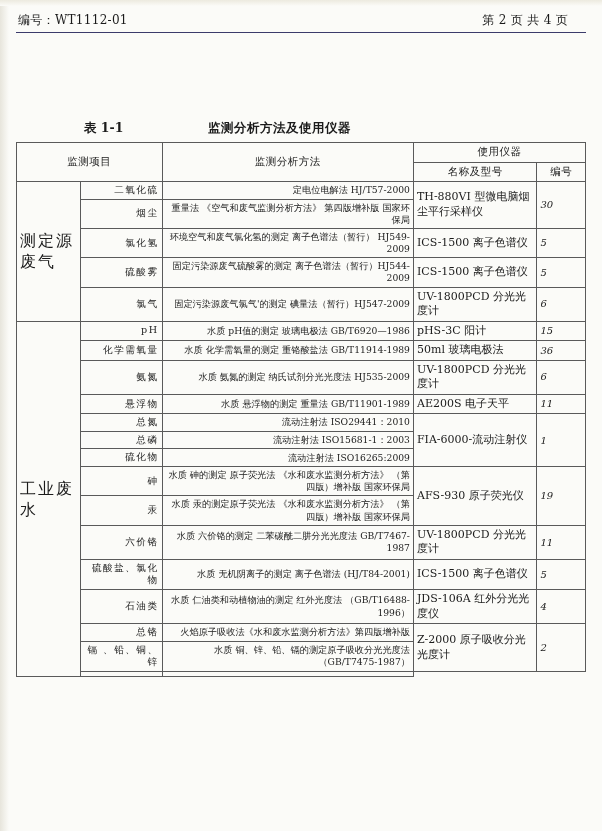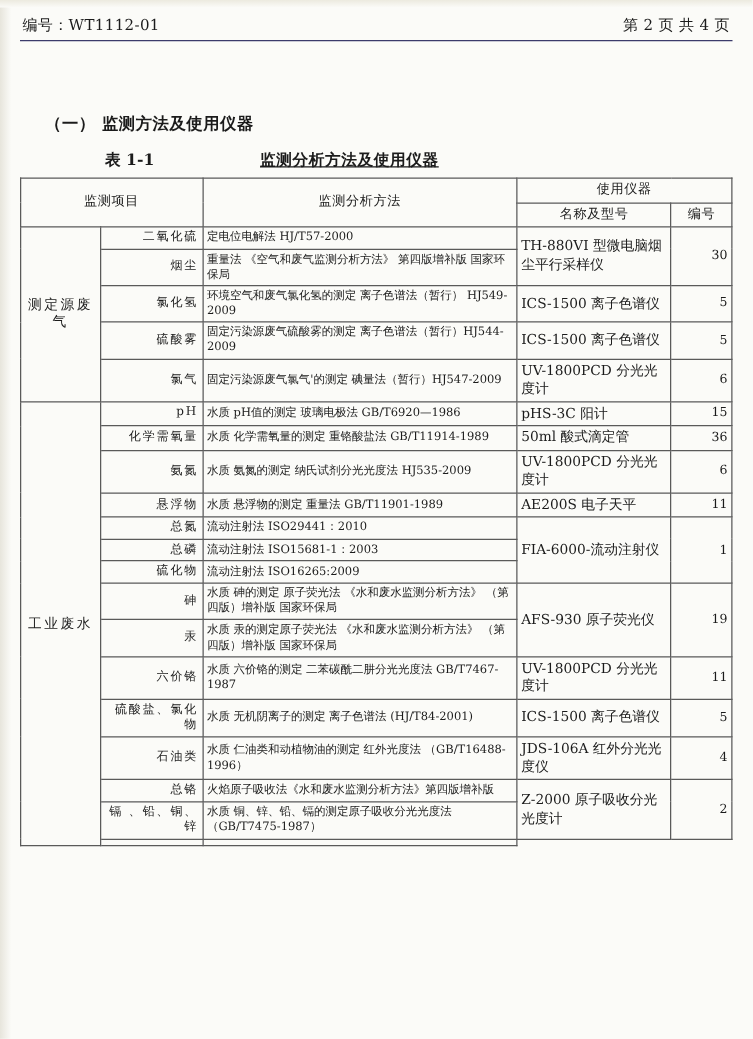--- a/index.html
+++ b/index.html
@@ -21,42 +21,42 @@
   .hdr{
     position:absolute;left:0;top:8px;width:602px;
     height:30px;
     font-size:12px;
   }
   .hdr .doc-no{
     position:absolute;left:18px;top:4px;
     letter-spacing:.3px;
   }
   .hdr .pg{
-    position:absolute;right:18px;top:4px;
+    position:absolute;right:34px;top:4px;
     letter-spacing:.3px;
   }
   .hdr .rule{
     position:absolute;left:16px;right:16px;top:24px;
     border-bottom:1px solid #3b3b6b;
   }
   
   .h1{
     position:absolute;left:18px;top:62px;
     font-size:15px;font-weight:bold;letter-spacing:1px;
   }
   .h2{
     position:absolute;left:36px;top:90px;
     font-size:13px;font-weight:bold;letter-spacing:.5px;
   }
   .tblcap{
     position:absolute;left:0;top:120px;width:602px;
     font-size:12.5px;font-weight:bold;
   }
   .tblcap .capno{position:absolute;left:84px;top:0;}
-  .tblcap .captxt{position:absolute;left:208px;top:0;letter-spacing:.5px;text-decoration:underline;}
+  .tblcap .captxt{position:absolute;left:208px;top:0;letter-spacing:.5px;}
 
   
   table.main{
     position:absolute;left:16px;top:142px;
     width:570px;
     border-collapse:collapse;
     font-size:9.3px;
     line-height:1.32;
     table-layout:fixed;
   }
@@ -70,32 +70,32 @@
   .c-sub{width:74px;}
   .c-method{width:228px;}
   .c-inst{width:112px;}
   .c-no{width:44px;}
   .hd{
     text-align:center;font-size:10.5px;font-weight:normal;
     letter-spacing:.5px;
   }
   .hd-big{height:34px;margin-top:46px;}
   .grp{
-    text-align:center;
+    text-align:left;
     letter-spacing:2px;
-    font-size:11px;
+    font-size:16px;
     margin-left:28px;
   }
   .sub{
     text-align:right;
     letter-spacing:1.5px;
     font-size:9.6px;
   }
-  .num{text-align:right;font-size:10px;}
-  .meth{font-size:9.2px;letter-spacing:0px;}
+  .num{text-align:left;font-size:10px;font-style:italic;}
+  .meth{font-size:9.2px;letter-spacing:0px;text-align:right;}
   .inst{font-size:11px;text-align:left;}
   
   .edge-l{
     position:absolute;left:0;top:0;width:9px;height:831px;
     background:linear-gradient(to right,#e7e5dc,#fbfbf8);
   }
   .edge-t{
     position:absolute;left:0;top:0;width:602px;height:6px;
     background:linear-gradient(to bottom,#eceadf,#fbfbf8);
   }
@@ -106,21 +106,20 @@
 <div class="page">
   <div class="edge-l"></div>
   <div class="edge-t"></div>
 
   <div class="hdr">
     <div class="doc-no">编号：WT1112-01</div>
     <div class="pg">第 2 页  共 4 页</div>
     <div class="rule"></div>
   </div>
 
-  <div class="h2">（一） 监测方法及使用仪器</div>
 
   <div class="tblcap">
     <span class="capno">表 1-1</span>
     <span class="captxt">监测分析方法及使用仪器</span>
   </div>
 
   <table class="main">
     <colgroup>
       <col class="c-item">
         <col class="c-sub">
@@ -174,21 +173,21 @@
       <tr>
         <td class="grp" rowspan="15">工业废水</td>
         <td class="sub">pH</td>
         <td class="meth">水质 pH值的测定 玻璃电极法 GB/T6920—1986</td>
         <td class="inst">pHS-3C 阳计</td>
         <td class="num">15</td>
       </tr>
       <tr>
         <td class="sub">化学需氧量</td>
         <td class="meth">水质 化学需氧量的测定 重铬酸盐法 GB/T11914-1989</td>
-        <td class="inst">50ml 酸式滴定管</td>
+        <td class="inst">50ml 玻璃电极法</td>
         <td class="num">36</td>
       </tr>
       <tr>
         <td class="sub">氨氮</td>
         <td class="meth">水质 氨氮的测定 纳氏试剂分光光度法 HJ535-2009</td>
         <td class="inst">UV-1800PCD 分光光度计</td>
         <td class="num">6</td>
       </tr>
       <tr>
         <td class="sub">悬浮物</td>

